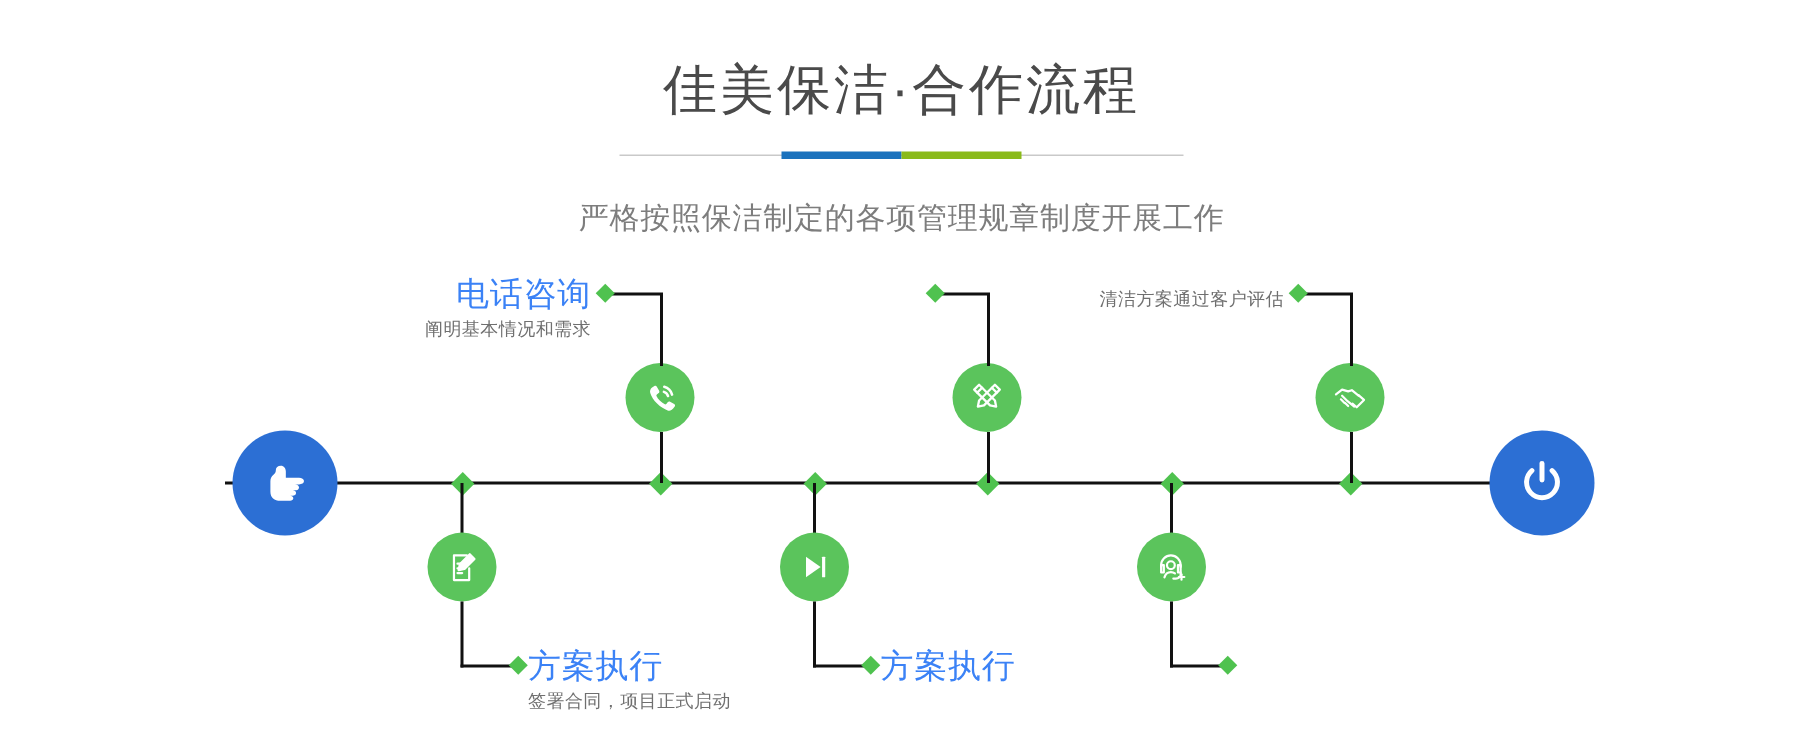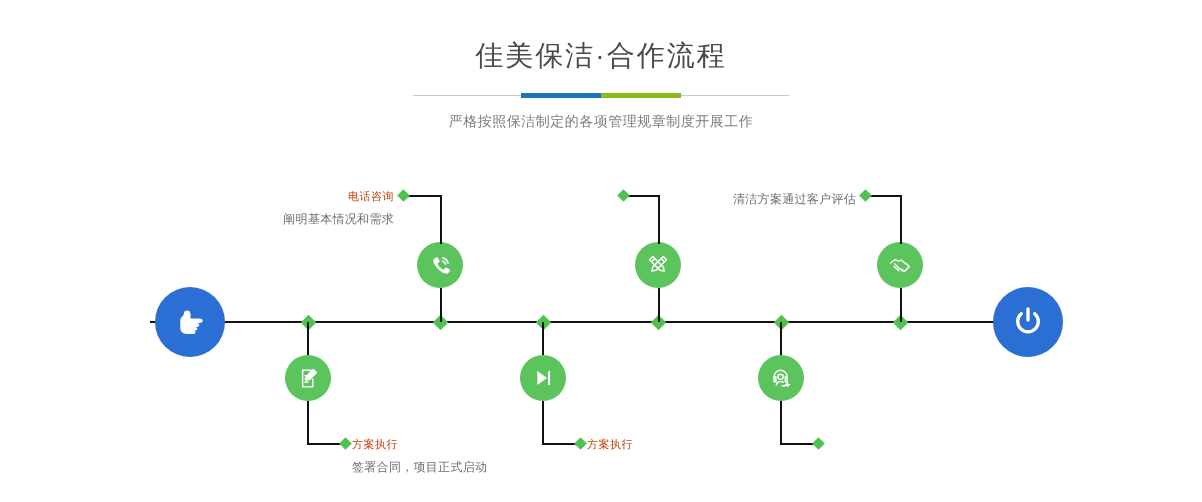--- a/index.html
+++ b/index.html
@@ -8,37 +8,37 @@
     background:#ffffff;
     font-family:"Liberation Sans","DejaVu Sans",sans-serif;
     overflow:hidden;
     position:relative;
   }
   .page{position:relative;width:1202px;height:502px;}
 
   
   .header{position:absolute;left:0;top:0;width:1202px;text-align:center;}
   .title{
-    font-size:28px;letter-spacing:2px;color:#4a4a4a;
+    font-size:36px;letter-spacing:2px;color:#4a4a4a;
     font-weight:400;line-height:1;margin-top:42px;
   }
   .divider{
     position:relative;width:376px;height:8px;margin:22px auto 0 auto;
   }
   .divider .rule{
     position:absolute;left:0;top:3px;width:376px;height:1px;background:#c9c9c9;
   }
   .divider .seg-blue{
     position:absolute;left:108px;top:1px;width:80px;height:5px;background:#1b72bd;
   }
   .divider .seg-green{
     position:absolute;left:188px;top:1px;width:80px;height:5px;background:#8aba1a;
   }
   .subtitle{
-    font-size:14px;color:#7d7d7d;margin-top:14px;letter-spacing:.5px;line-height:1;
+    font-size:20px;color:#7d7d7d;margin-top:28px;letter-spacing:.5px;line-height:1;
   }
 
   
   .timeline{position:absolute;left:0;top:0;width:1202px;height:502px;}
   .axis{
     position:absolute;left:150px;top:321px;width:910px;height:2px;background:#111111;
   }
 
   .endcap{
     position:absolute;width:70px;height:70px;border-radius:50%;
@@ -64,21 +64,21 @@
     transform:rotate(45deg);
   }
   .diamond.small{width:9px;height:9px;}
 
   
   .leader{position:absolute;height:2px;background:#111111;}
 
   
   .label{position:absolute;white-space:nowrap;}
   .label .lbl-title{
-    font-size:11px;color:#c2410c;line-height:20px;letter-spacing:.5px;
+    font-size:22px;color:#3b82f6;line-height:20px;letter-spacing:.5px;
   }
   .label .lbl-desc{
     font-size:12px;color:#6f6f6f;line-height:18px;letter-spacing:.3px;margin-top:4px;
   }
   .label.top{text-align:right;}
   .label.bottom{text-align:left;}
 </style>
 </head>
 <body>
 

